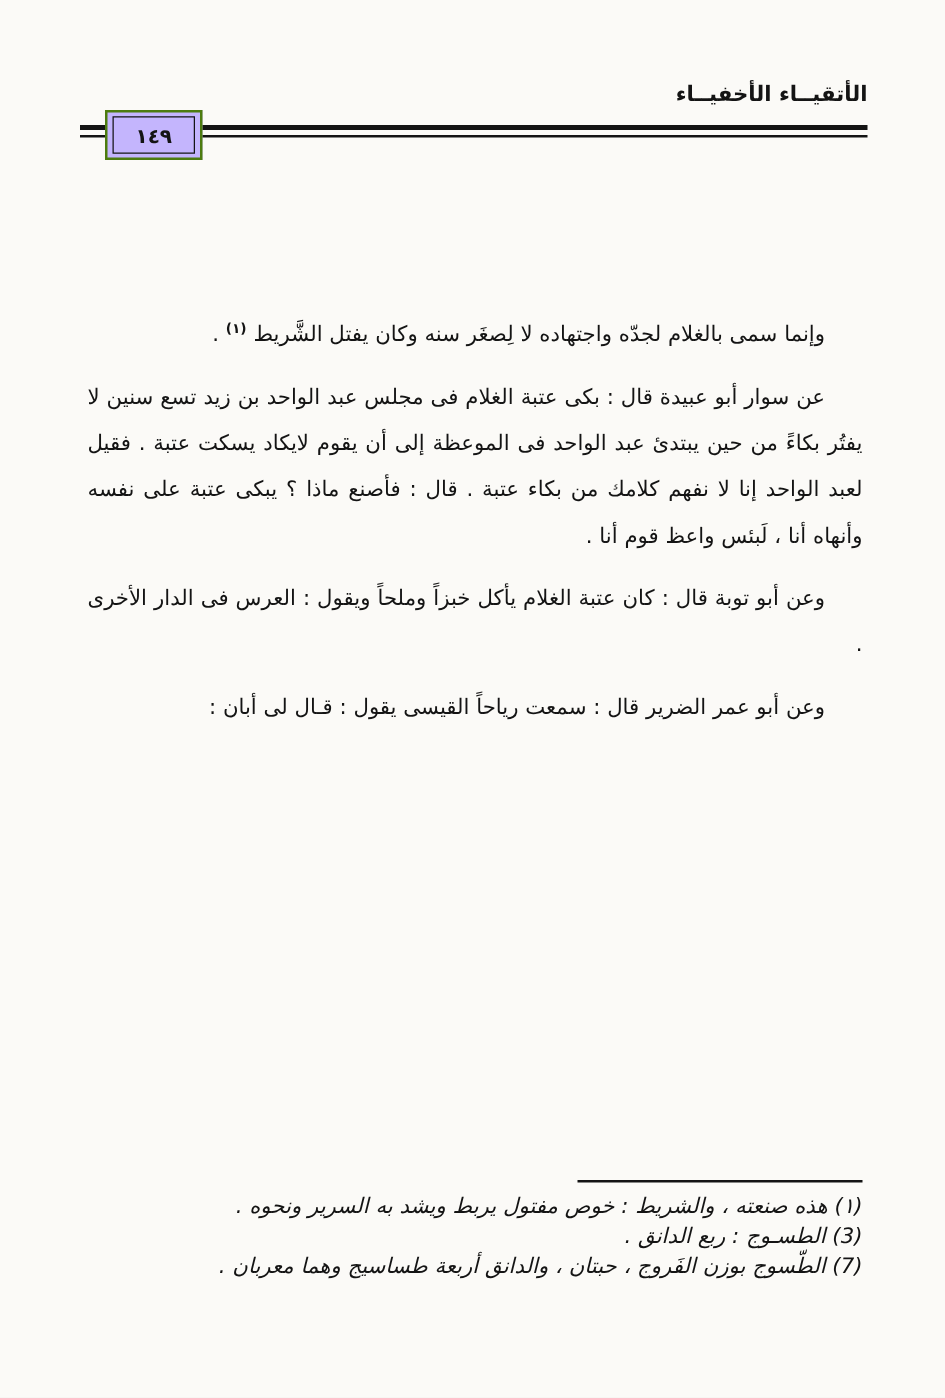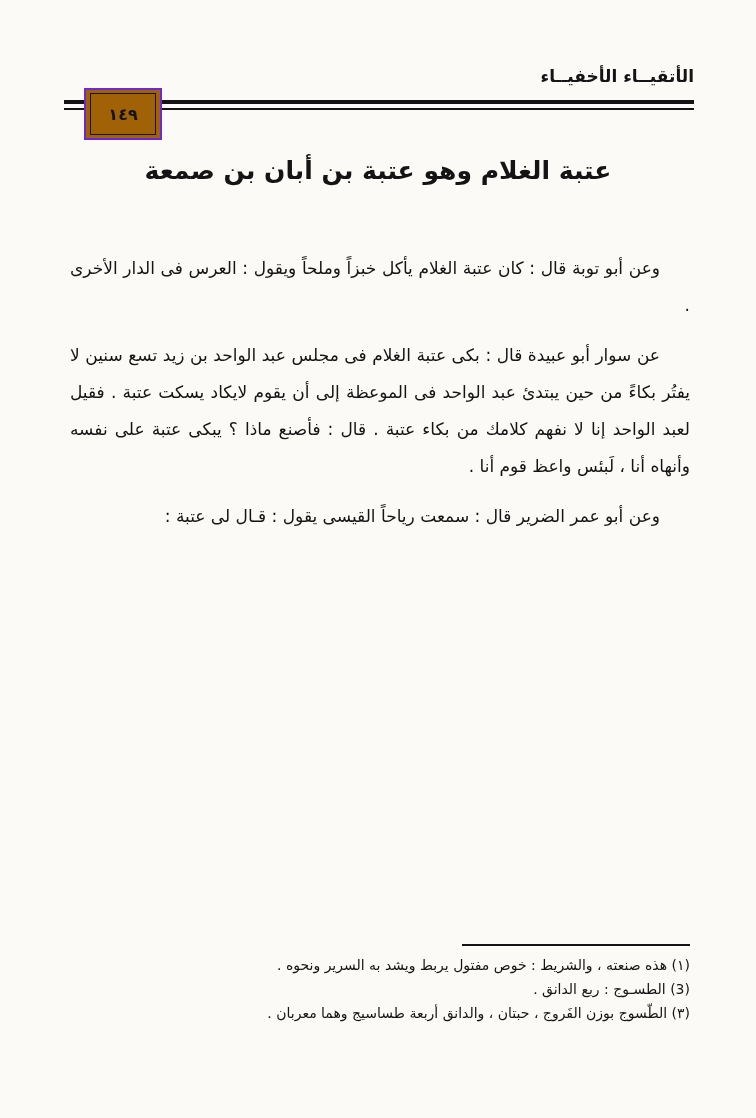--- a/index.html
+++ b/index.html
@@ -19,23 +19,23 @@
     font-weight:bold; font-size:17px;
     letter-spacing:0.5px;
   }
 
   .head-rule { position:absolute; top:100px; right:62px; left:64px; height:22px; }
   .head-rule .thick { position:absolute; top:0;  left:0; right:0; height:4px; background:#141414; }
   .head-rule .thin  { position:absolute; top:8px; left:0; right:0; height:2px; background:#141414; }
 
   .pagenum-box {
     position:absolute; top:-12px; left:20px;
-    width:78px; height:52px;
-    background:#a16207;
-    border:2px solid #6d28d9;
+    width:78px; height:40px;
+    background:#c4b5fd;
+    border:2px solid #4d7c0f;
     padding:3px 4px;
   }
   .pagenum-inner {
     width:100%; height:100%;
     border:1px solid #141414;
     display:flex; align-items:center; justify-content:center;
     font-weight:bold; font-size:16px;
   }
 
   .section-title {
@@ -51,49 +51,50 @@
   }
   .para { text-indent:30px; margin-bottom:13px; }
   sup.fn-ref { font-size:11px; line-height:0; font-weight:bold; }
 
   .fn-rule {
     position:absolute; top:944px; right:66px;
     width:228px; height:2px; background:#141414;
   }
   .footnotes {
     position:absolute; top:954px; right:66px; left:70px;
-    font-size:14px; line-height:23px;
+    font-size:17px; line-height:23px;
     text-align:right;
+    font-style:italic;
   }
   .footnote { margin-bottom:1px; }
 </style>
 </head>
 <body>
 
 <div class="page">
 
   <div class="running-head">الأتقيــاء الأخفيــاء</div>
 
   <div class="head-rule">
     <div class="thick"></div>
     <div class="thin"></div>
     <div class="pagenum-box">
       <div class="pagenum-inner">١٤٩</div>
     </div>
   </div>
 
-  <h1 class="section-title">عتبة الغلام وهو عتبة بن أبان بن صمعة</h1>
 
   <div class="body-text">
+      <p class="para">وإنما سمى بالغلام لجدّه واجتهاده لا لِصغَر سنه  وكان يفتل الشَّريط <sup class="fn-ref">(١)</sup> .</p>
+      <p class="para">عن سوار أبو عبيدة قال : بكى عتبة الغلام فى مجلس عبد الواحد بن زيد تسع سنين لا يفتُر بكاءً من حين يبتدئ عبد الواحد فى الموعظة إلى أن يقوم لايكاد يسكت عتبة . فقيل لعبد الواحد إنا لا نفهم كلامك من بكاء عتبة . قال : فأصنع ماذا ؟ يبكى عتبة على نفسه وأنهاه أنا ، لَبئس واعظ قوم أنا .</p>
       <p class="para">وعن أبو توبة قال : كان عتبة الغلام يأكل خبزاً وملحاً ويقول : العرس فى الدار الأخرى .</p>
-      <p class="para">عن سوار أبو عبيدة قال : بكى عتبة الغلام فى مجلس عبد الواحد بن زيد تسع سنين لا يفتُر بكاءً من حين يبتدئ عبد الواحد فى الموعظة إلى أن يقوم لايكاد يسكت عتبة . فقيل لعبد الواحد إنا لا نفهم كلامك من بكاء عتبة . قال : فأصنع ماذا ؟ يبكى عتبة على نفسه وأنهاه أنا ، لَبئس واعظ قوم أنا .</p>
-      <p class="para">وعن أبو عمر الضرير قال : سمعت رياحاً القيسى يقول : قـال لى عتبة :</p>
+      <p class="para">وعن أبو عمر الضرير قال : سمعت رياحاً القيسى يقول : قـال لى أبان :</p>
     </div>
 
   <div class="fn-rule"></div>
 
   <div class="footnotes">
       <div class="footnote">(١) هذه صنعته ، والشريط : خوص مفتول يربط ويشد به السرير ونحوه .</div>
       <div class="footnote">(3) الطسـوج : ربع الدانق .</div>
-      <div class="footnote">(٣) الطّسوج بوزن الفَروج ، حبتان ، والدانق أربعة طساسيج  وهما معربان .</div>
+      <div class="footnote">(7) الطّسوج بوزن الفَروج ، حبتان ، والدانق أربعة طساسيج  وهما معربان .</div>
     </div>
 
 </div>
 
 </body></html>

